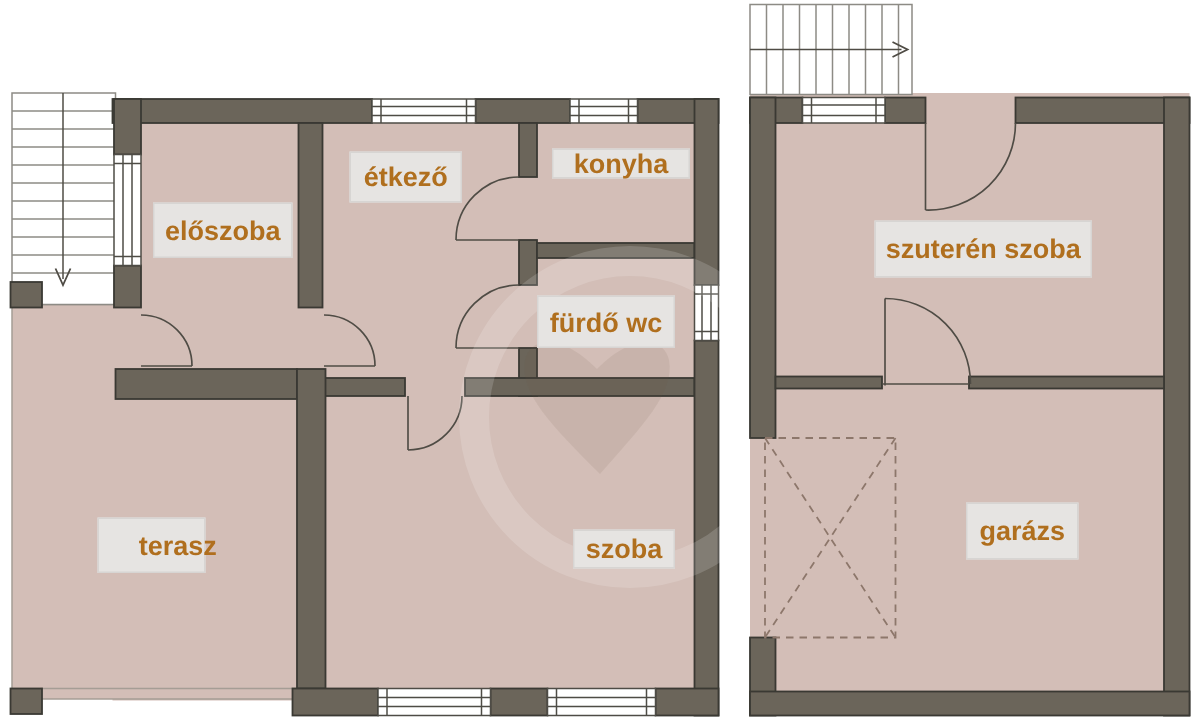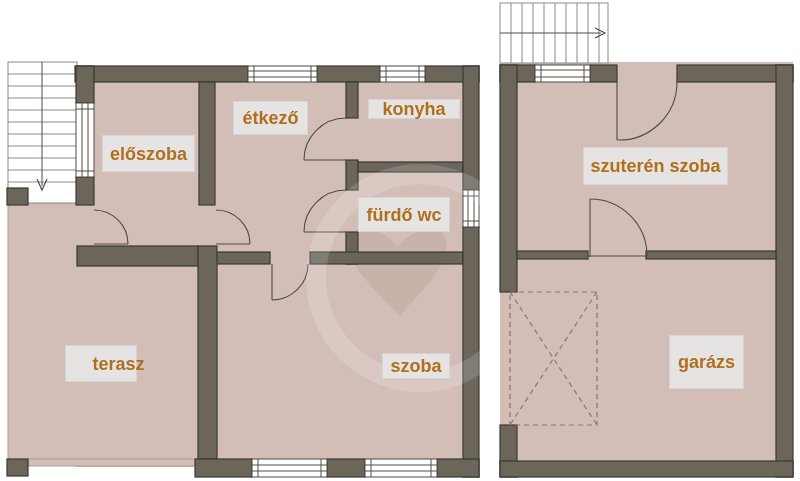--- a/index.html
+++ b/index.html
@@ -241,15 +241,15 @@
     </g>
   </svg>
 
   <div class="room-label" style="left:233px;top:101px;width:75px;height:34px;">étkező</div>
   <div class="room-label" style="left:102px;top:135px;width:93px;height:37px;">előszoba</div>
   <div class="room-label" style="left:368px;top:99px;width:92px;height:20px;">konyha</div>
   <div class="room-label" style="left:358px;top:197px;width:92px;height:35px;text-align:center;">fürdő wc</div>
   <div class="room-label" style="left:382px;top:353px;width:68px;height:26px;">szoba</div>
   <div class="room-label" style="left:65px;top:345px;width:72px;height:37px;padding-left:35px;">terasz</div>
   <div class="room-label" style="left:583px;top:147px;width:145px;height:38px;">szuterén szoba</div>
-  <div class="room-label" style="left:669px;top:335px;width:75px;height:54px;">garázs</div>
+  <div class="room-label" style="left:644px;top:335px;width:75px;height:38px;">garázs</div>
 
 </div>
 
 </body></html>

